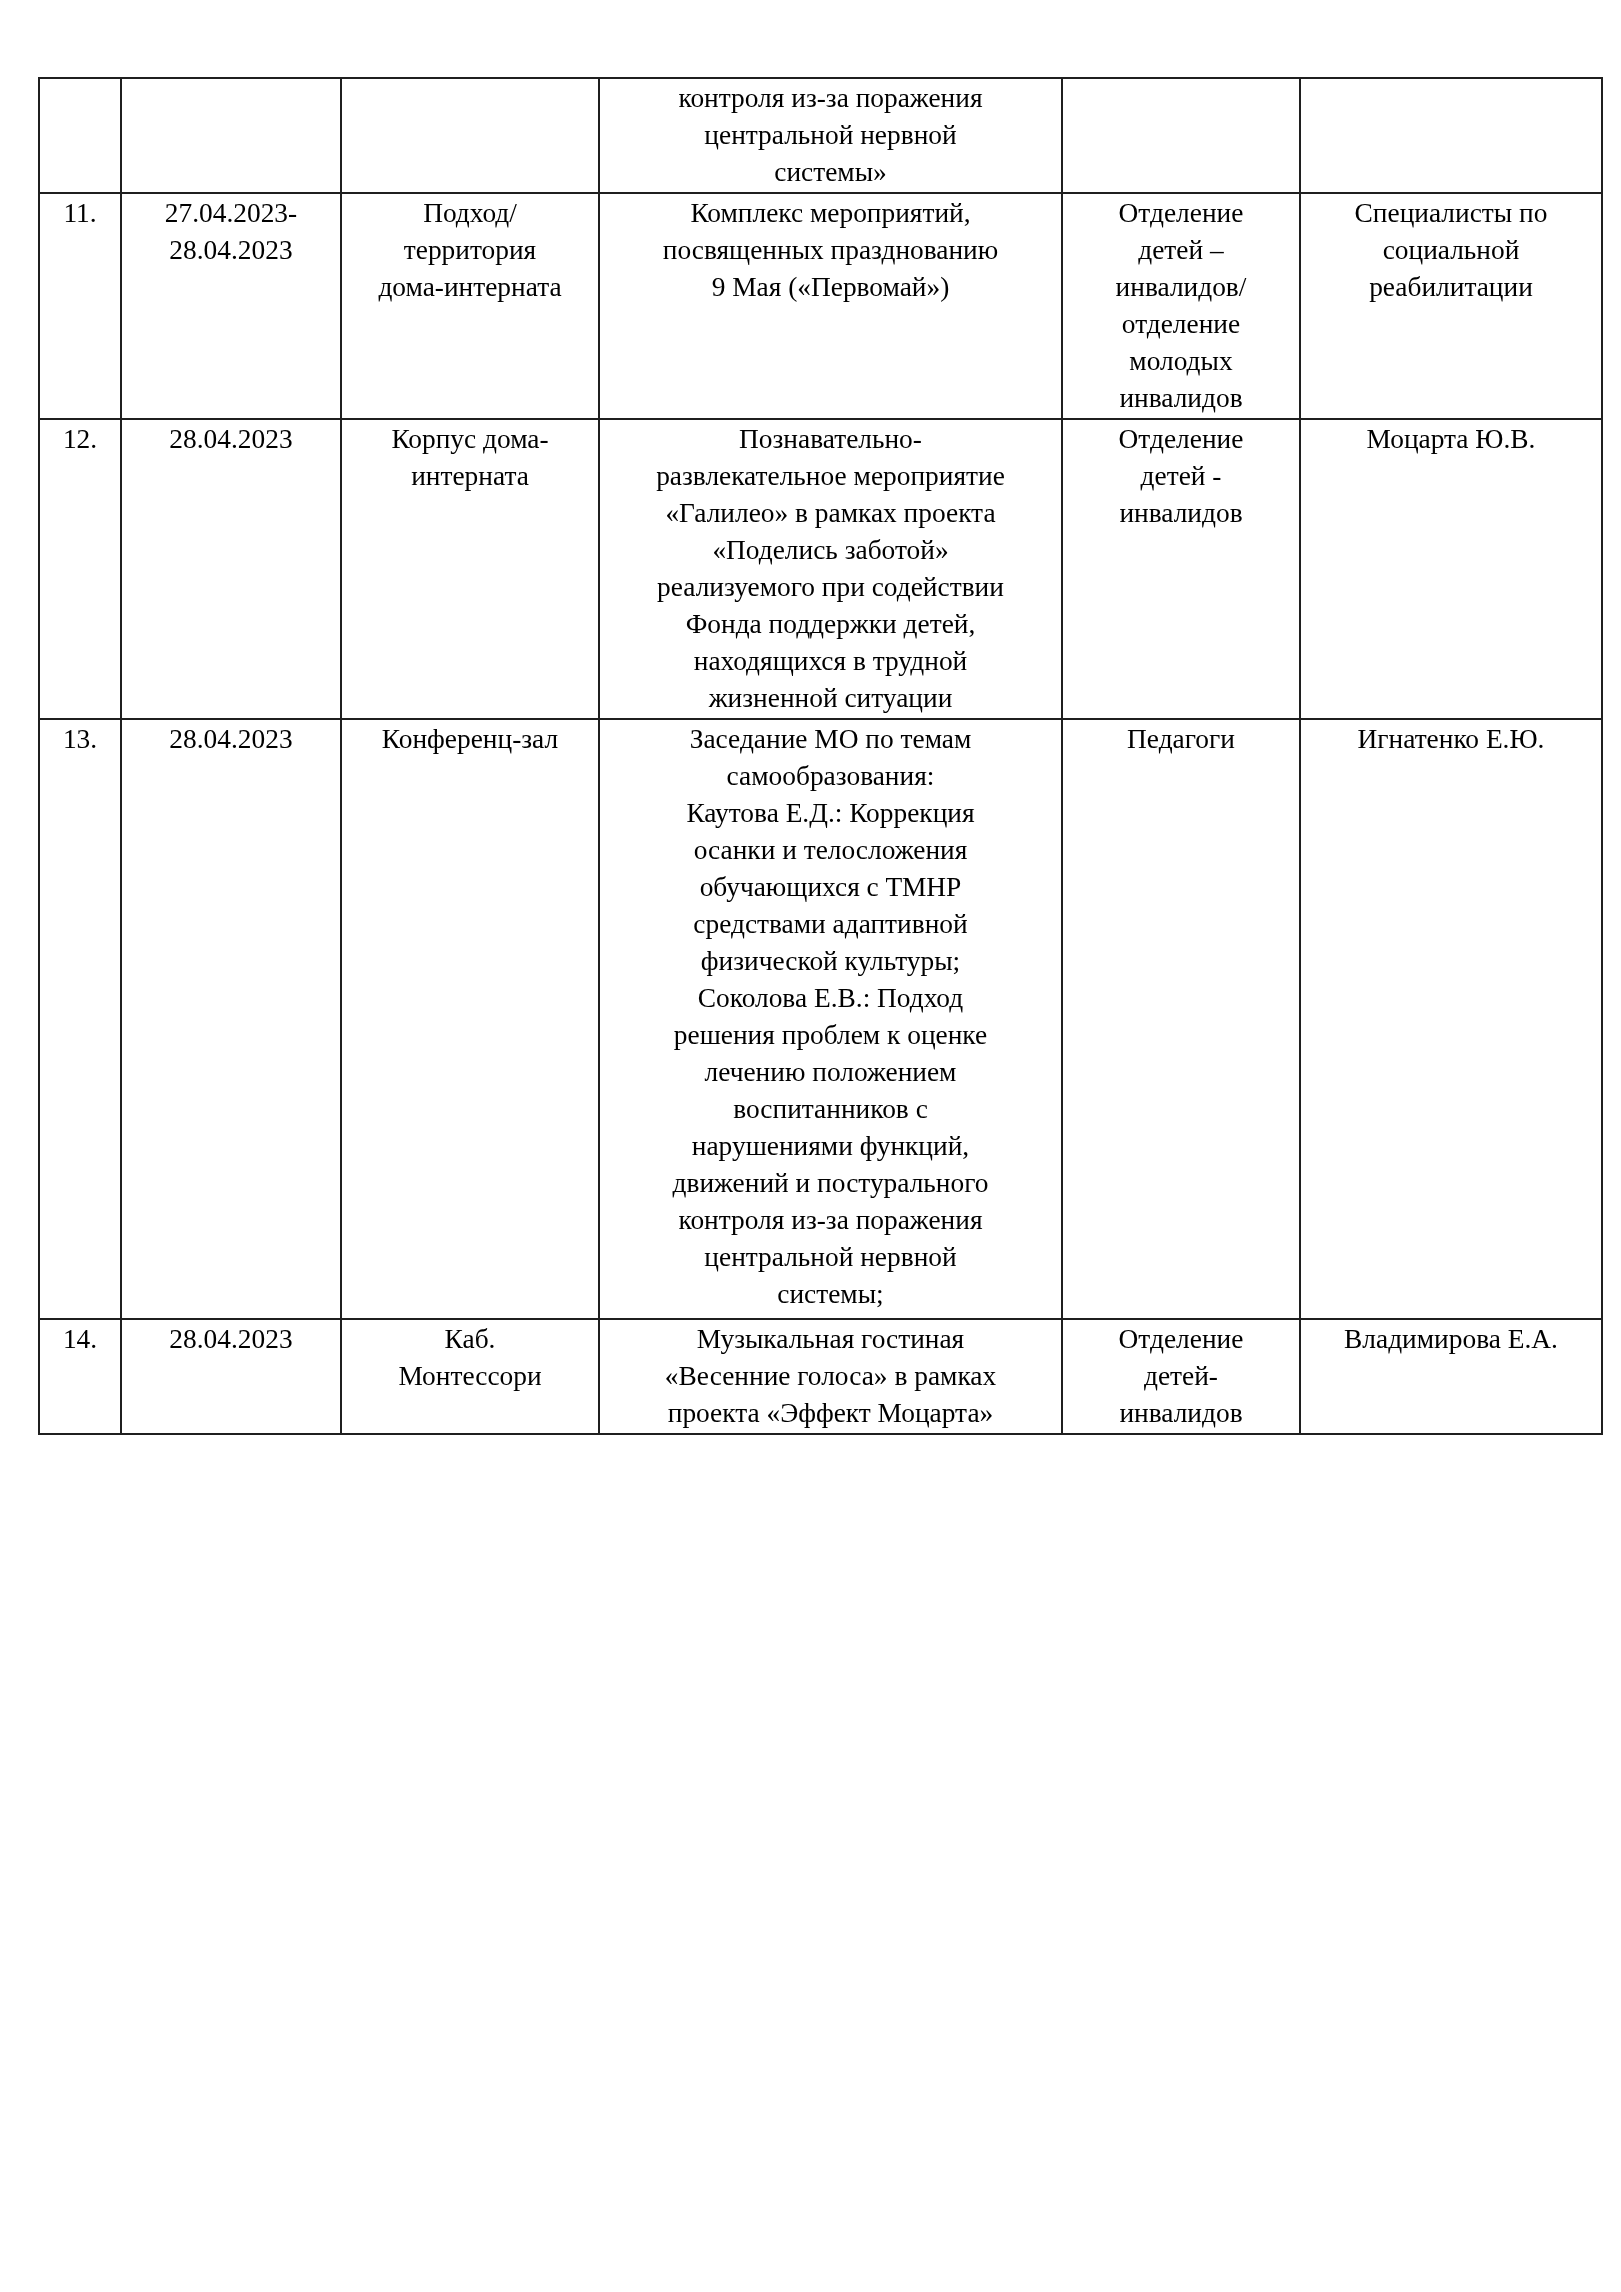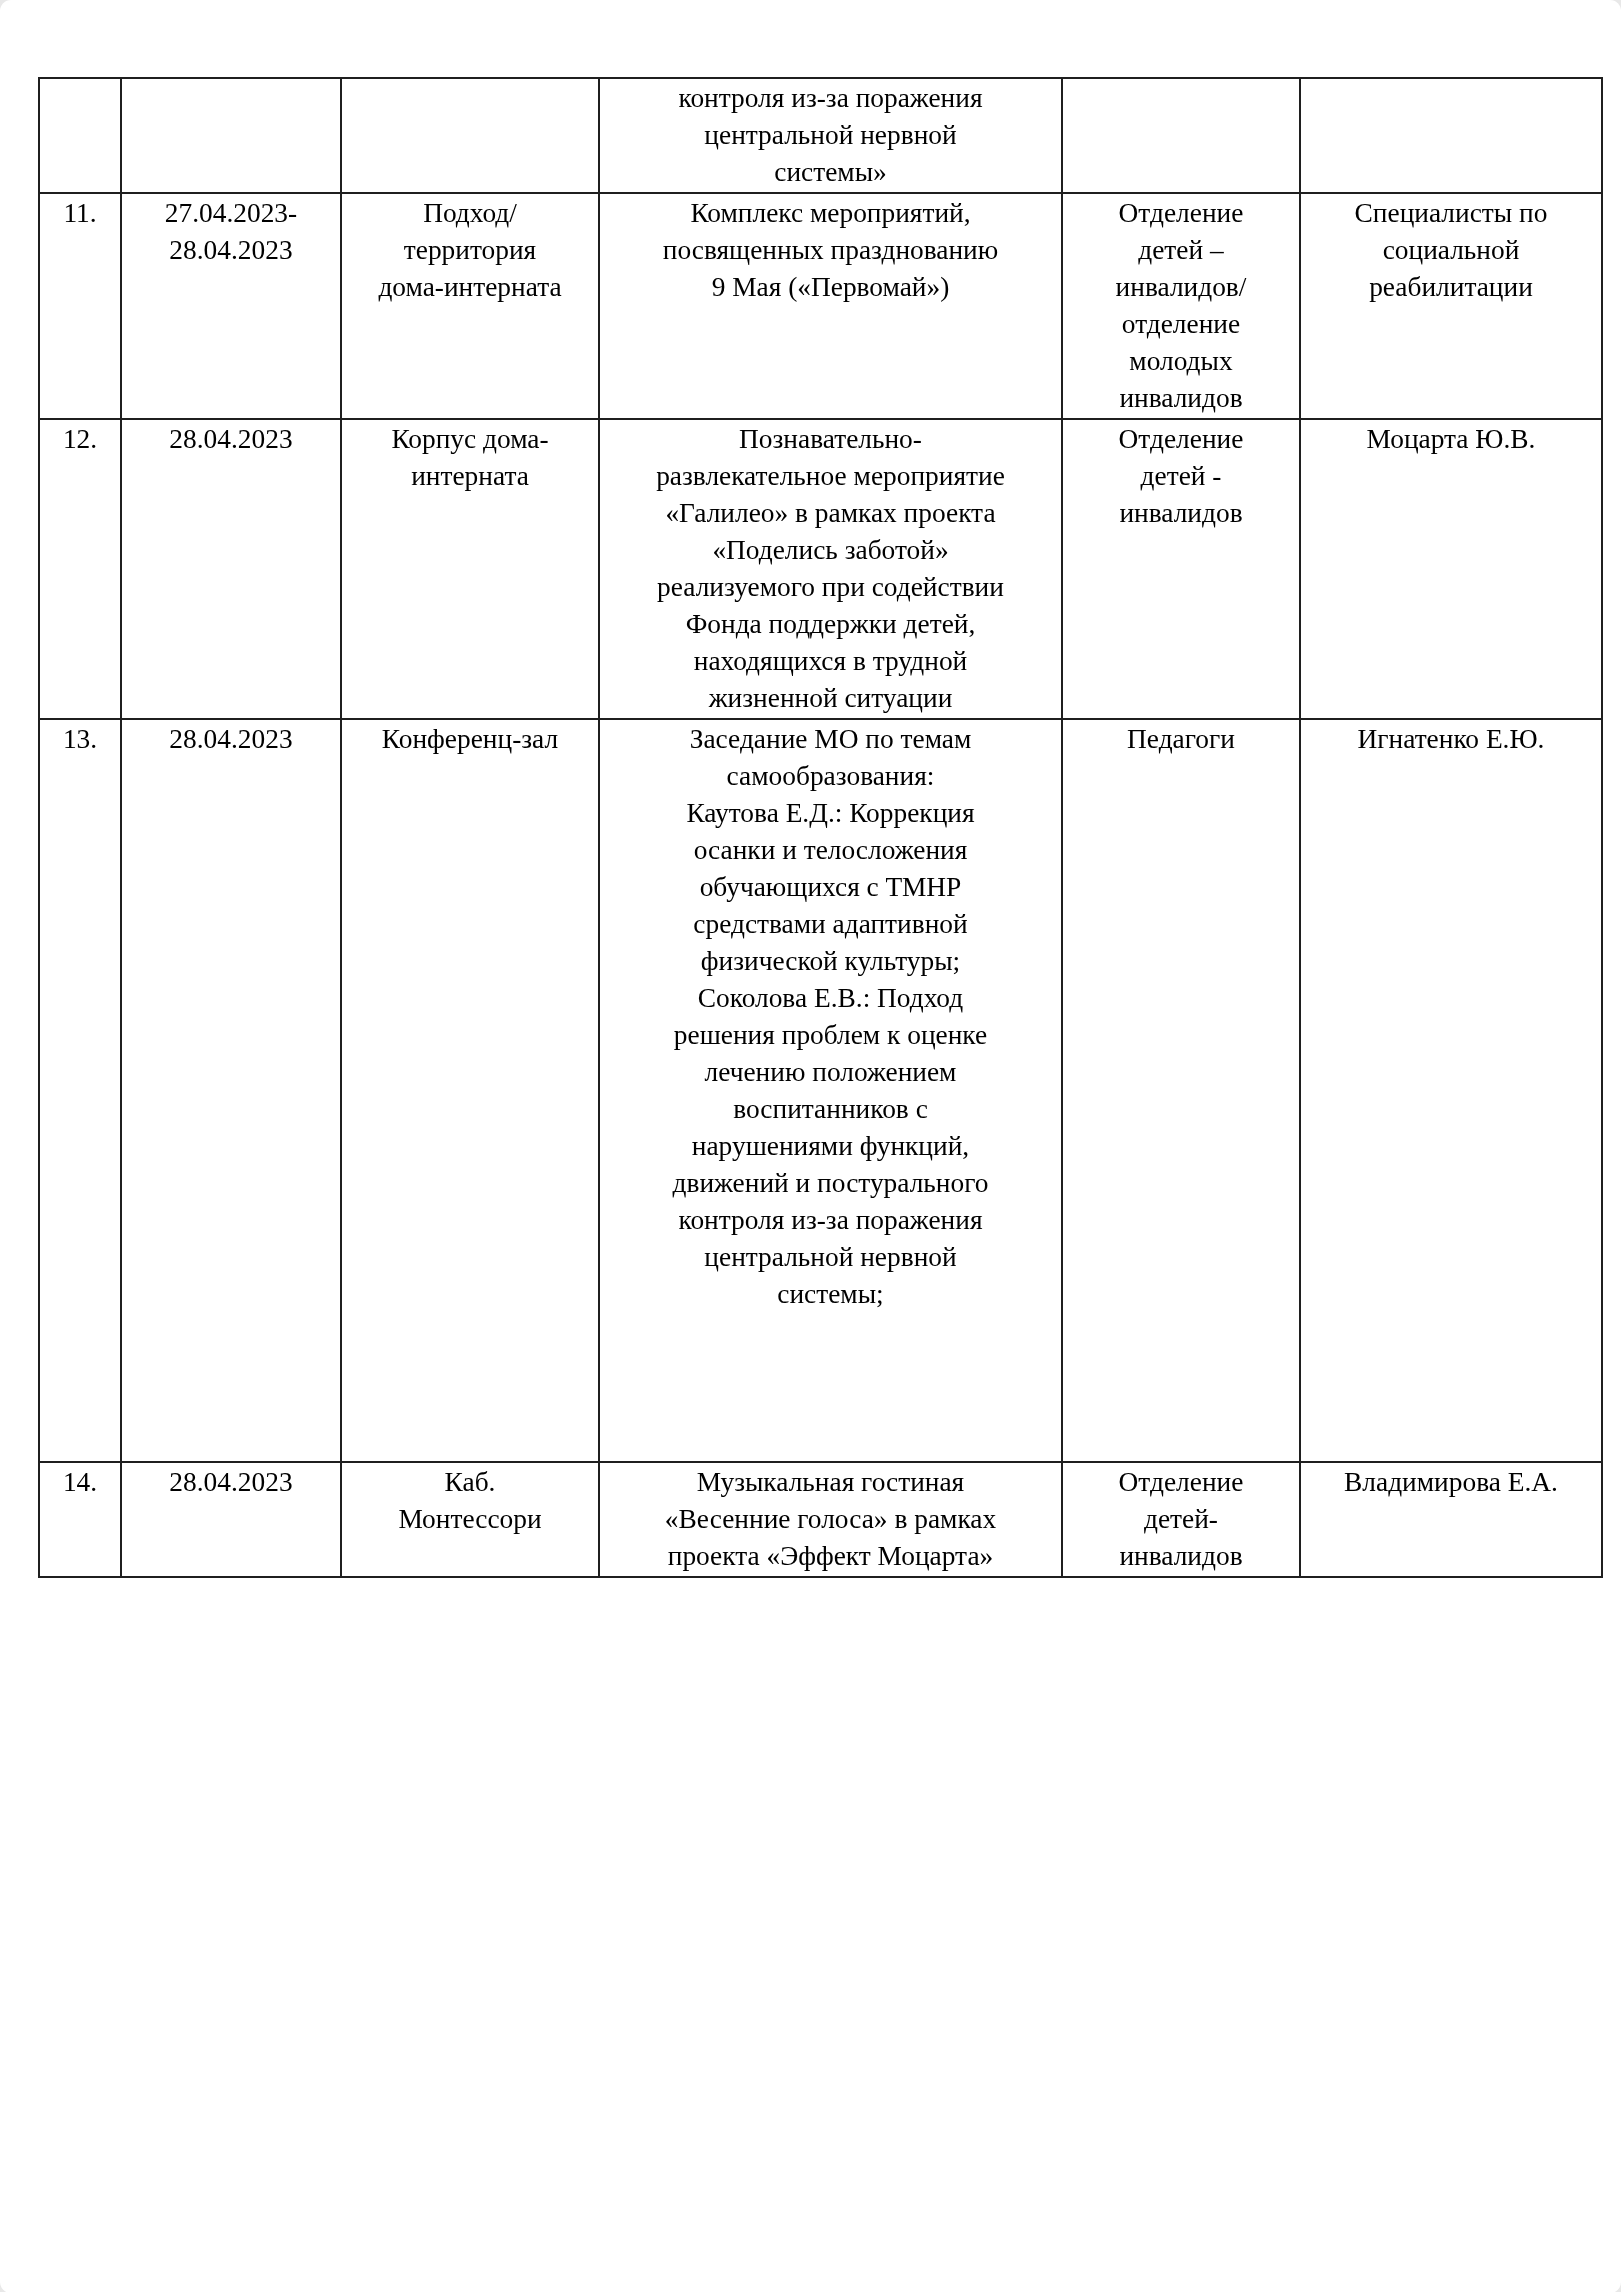--- a/index.html
+++ b/index.html
@@ -9,21 +9,20 @@
   }
   .page {
     position: relative;
     width: 1621px;
     height: 2293px;
     background: #ffffff;
     font-family: "Liberation Serif", "DejaVu Serif", serif;
     color: #000000;
     margin: 0 auto;
     overflow: hidden;
-    border-radius: 11px;
   }
   table.schedule {
     position: absolute;
     left: 38px;
     top: 77px;
     width: 1562px;
     border-collapse: collapse;
     table-layout: fixed;
   }
   table.schedule td {
@@ -34,21 +33,21 @@
     font-size: 27.4px;
     line-height: 37px;
     white-space: pre-line;
     overflow: hidden;
     word-wrap: break-word;
   }
   tr.r0 { height: 113px; }
   tr.r1 { height: 153px; }
   tr.r2 { height: 220px; }
   tr.r3 { height: 298px; margin-left: 16px; }
-  tr.r4 { height: 743px; }
+  tr.r4 { height: 600px; }
   tr.r5 { height: 104px; }
   td.vmid { vertical-align: middle; }
 </style>
 </head>
 <body>
 
 <div class="page">
   <table class="schedule">
     <colgroup>
       <col style="width:82px">

